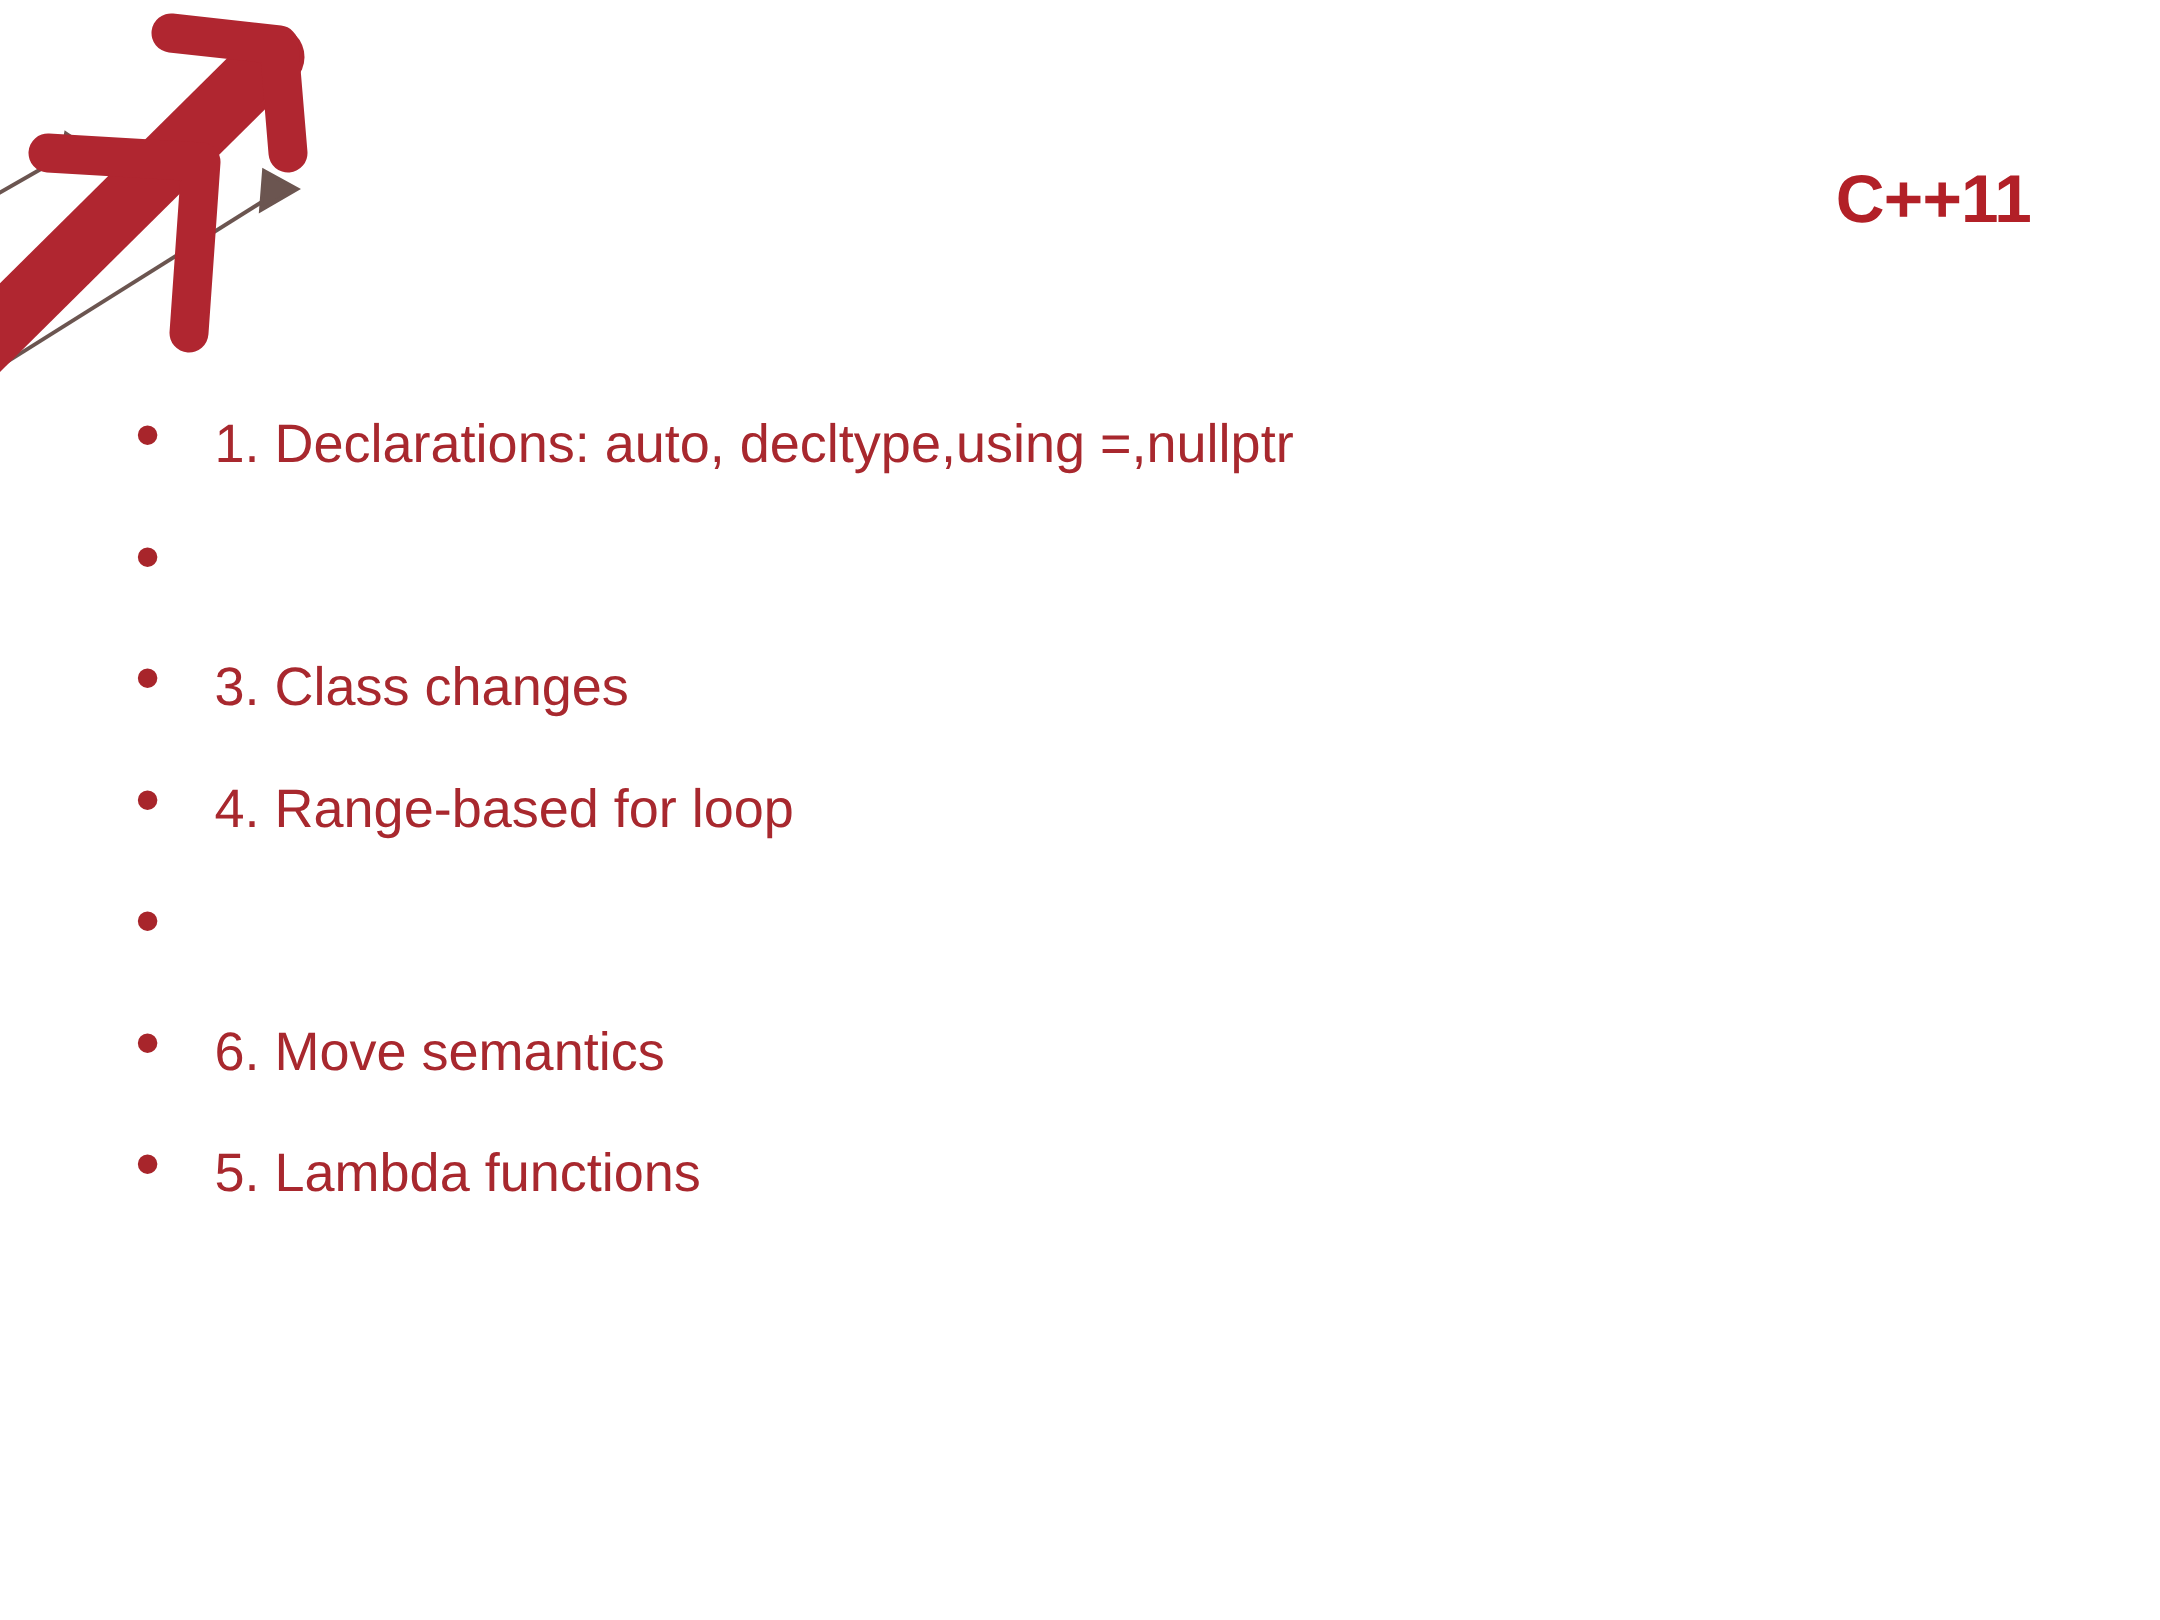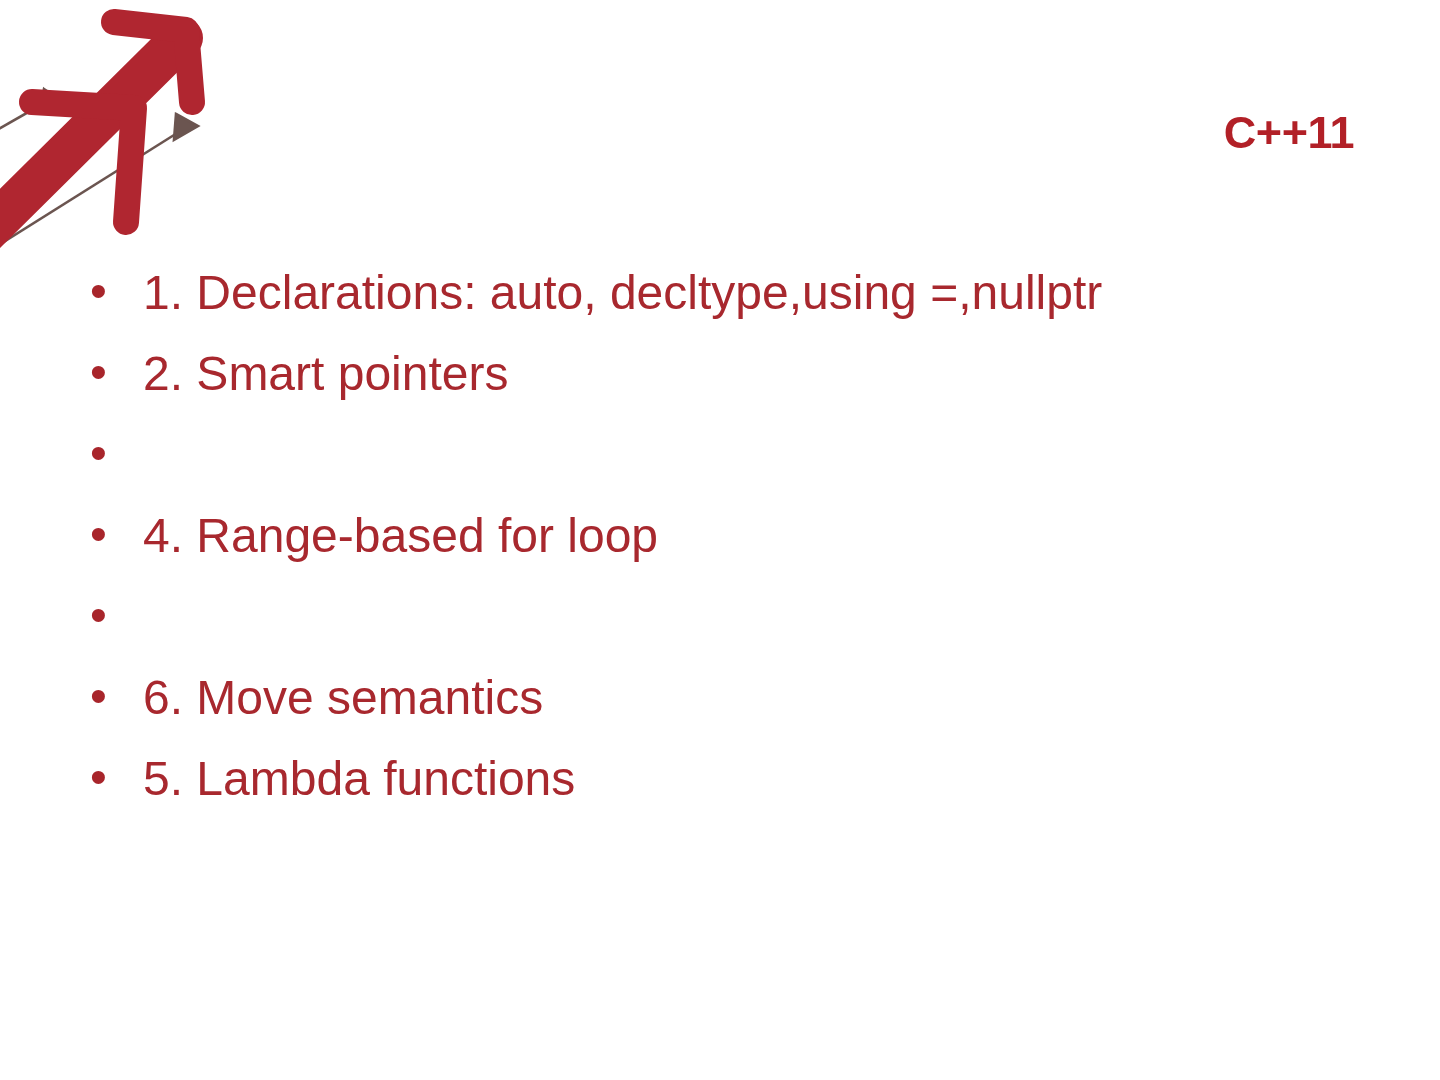--- a/index.html
+++ b/index.html
@@ -69,21 +69,21 @@
     font-size: 48px;
     line-height: 58px;
     color: #a8252b;
     text-align: left;
     padding-left: 8px;
     box-sizing: border-box;
     transform: translateY(-2px);
   }
   .bullet-text {
     flex: 1 1 auto;
-    font-size: 48px;
+    font-size: 36px;
     line-height: 58px;
     color: #a8282e;
     font-weight: normal;
     white-space: nowrap;
   }
 </style>
 </head>
 <body>
 
 <div id="slide">
@@ -110,24 +110,24 @@
 
   <div id="slide-title">C++11</div>
 
   <ul id="bullet-list">
     <li class="bullet-row">
       <span class="bullet-marker">•</span>
       <span class="bullet-text">1. Declarations: auto, decltype,using =,nullptr</span>
     </li>
     <li class="bullet-row">
       <span class="bullet-marker">•</span>
-      <span class="bullet-text">2. Smart pointers</span>
     </li>
     <li class="bullet-row">
       <span class="bullet-marker">•</span>
+      <span class="bullet-text">3. Class changes</span>
     </li>
     <li class="bullet-row">
       <span class="bullet-marker">•</span>
       <span class="bullet-text">4. Range-based for loop</span>
     </li>
     <li class="bullet-row">
       <span class="bullet-marker">•</span>
     </li>
     <li class="bullet-row">
       <span class="bullet-marker">•</span>

